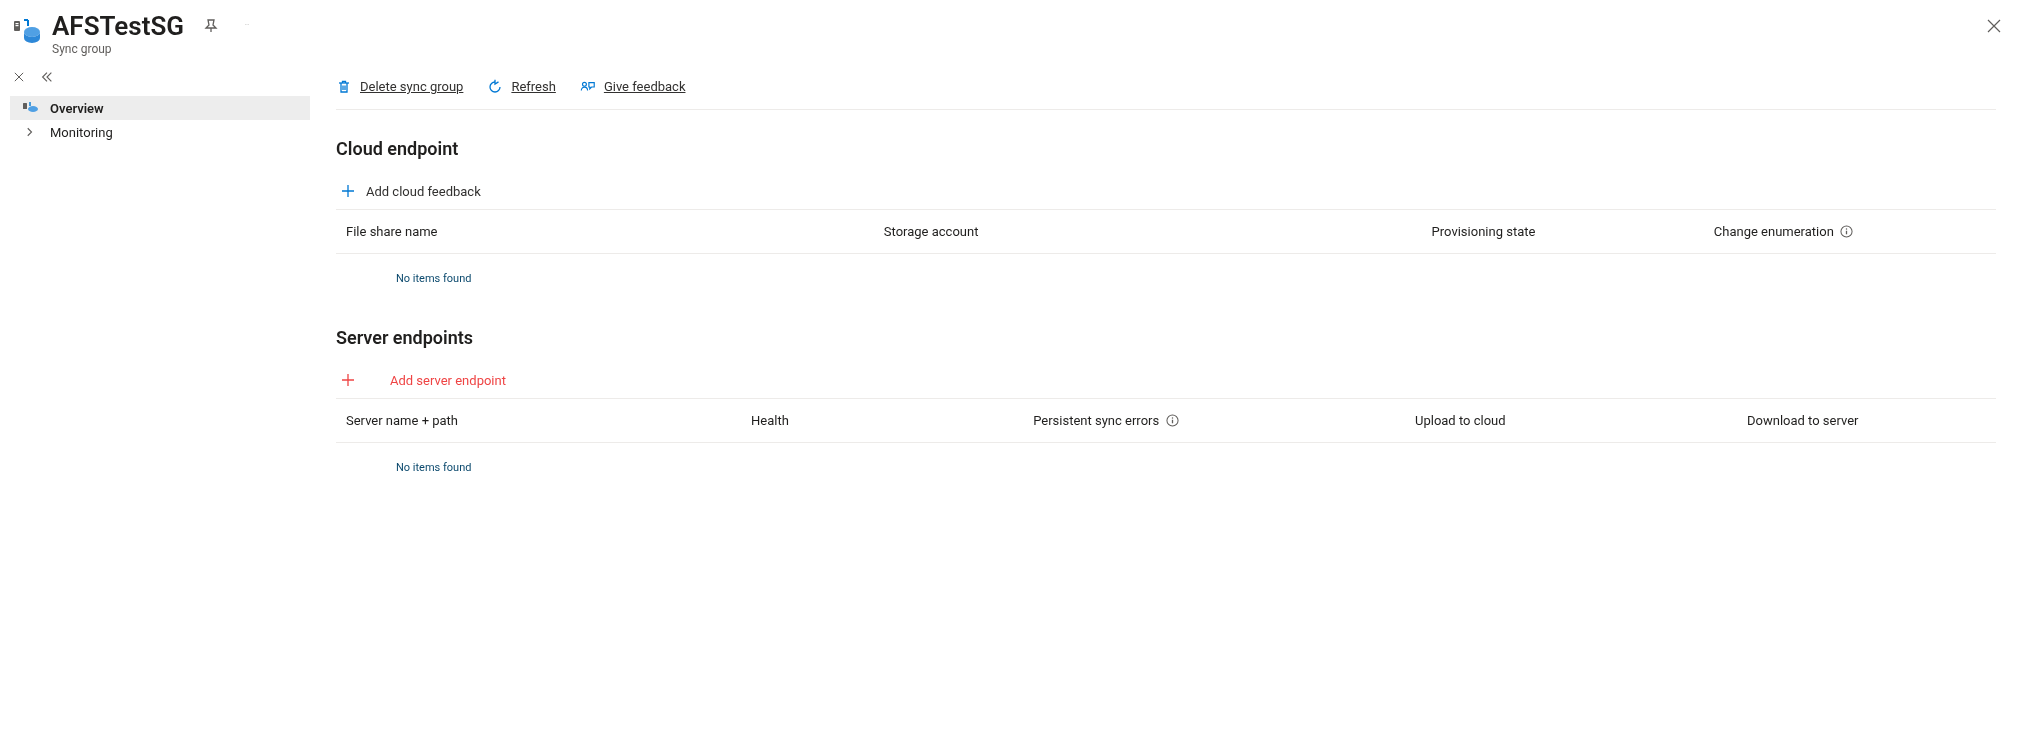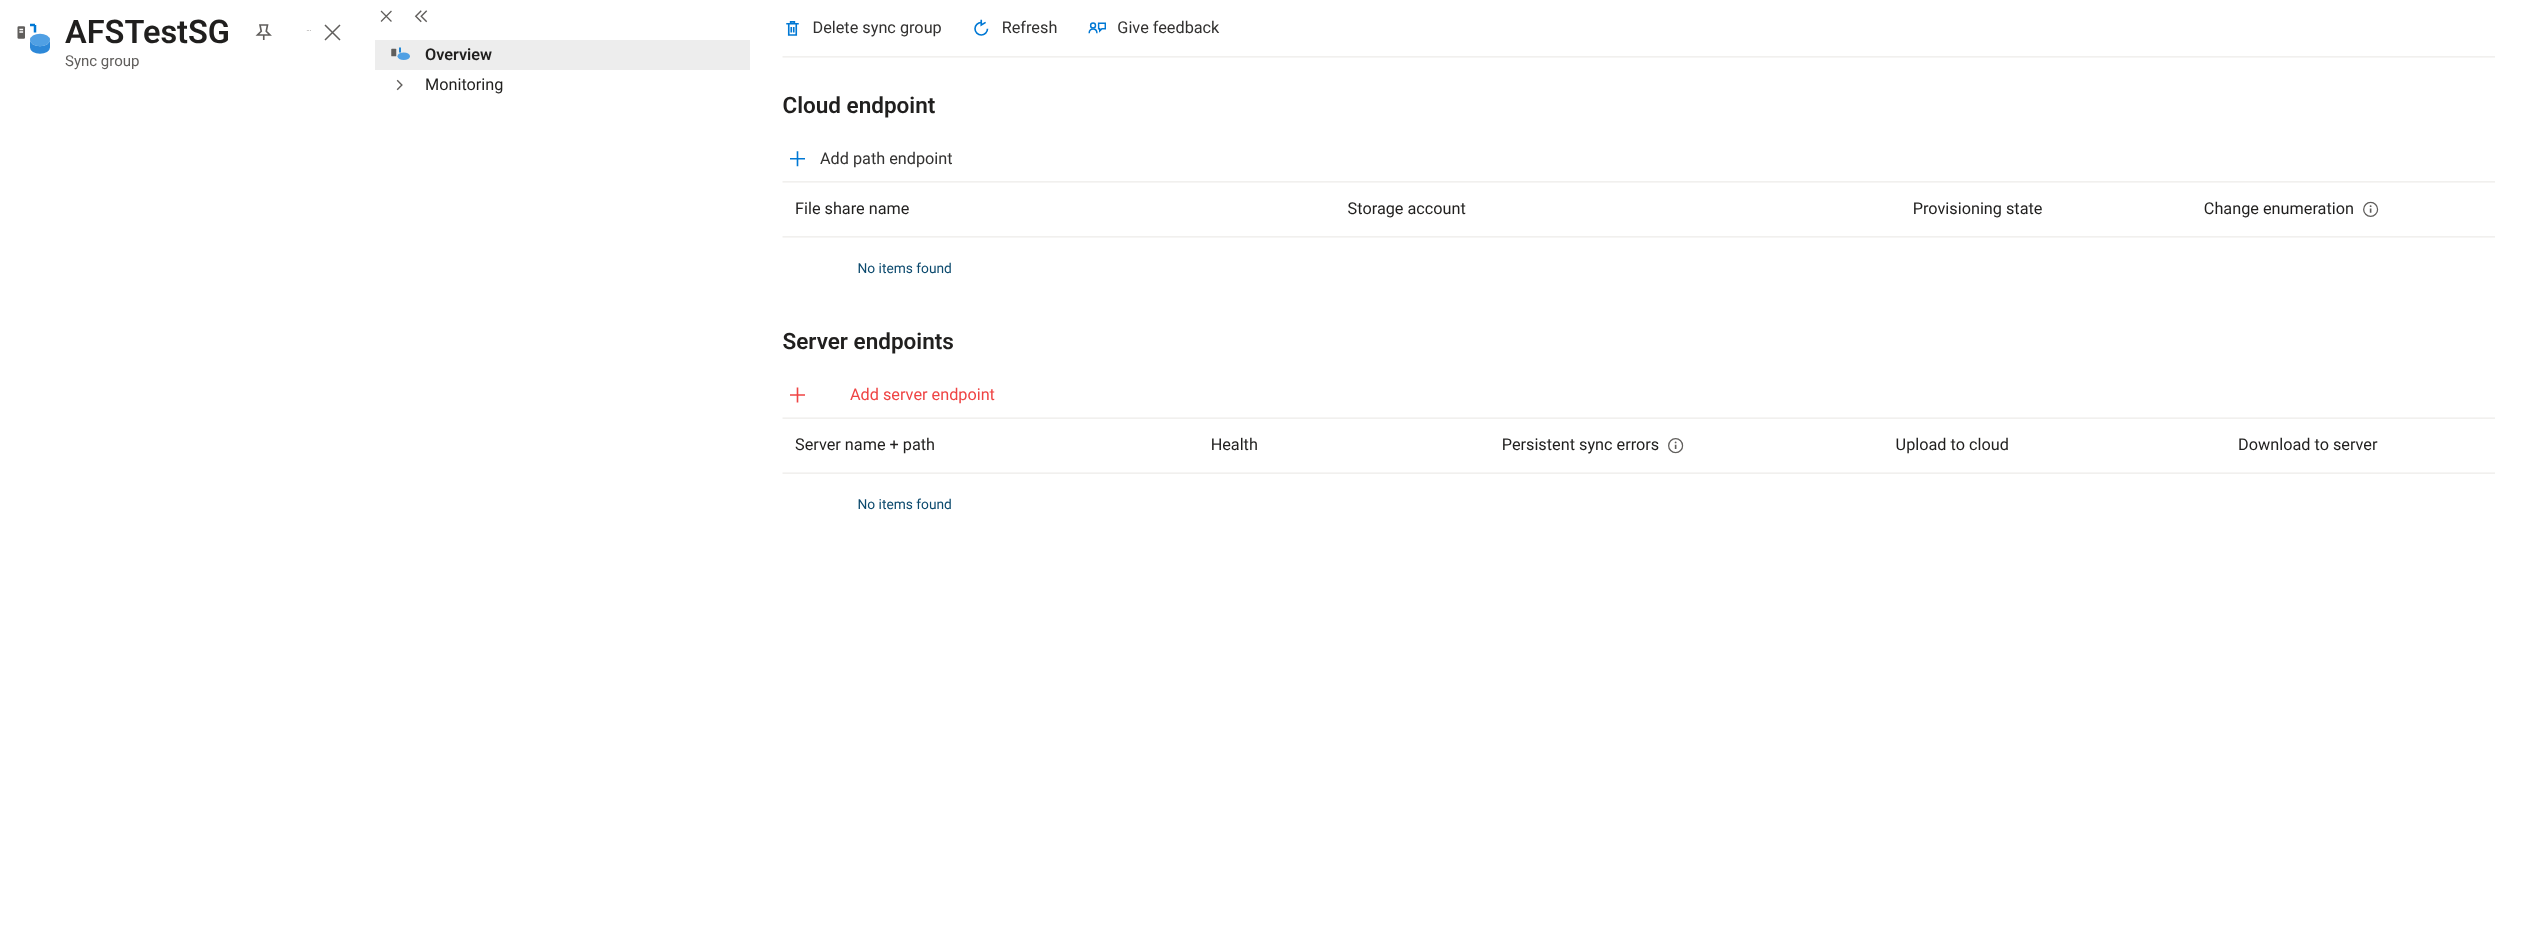--- a/index.html
+++ b/index.html
@@ -5,21 +5,21 @@
   * { box-sizing: border-box; }
   html, body {
     margin: 0; padding: 0;
     font-family: "Segoe UI", -apple-system, BlinkMacSystemFont, Roboto, "Helvetica Neue", sans-serif;
     font-size: 13px;
     color: #323130;
     background: #ffffff;
   }
   .root {
     display: flex;
-    flex-direction: row;
+    flex-direction: column;
     width: 100%;
     min-height: 100vh;
   }
 
   
   .header {
     display: flex;
     align-items: flex-start;
     padding: 10px 14px 8px 10px;
   }
@@ -135,20 +135,21 @@
   .main {
     flex: 1;
     padding: 0 22px 20px 26px;
   }
   .toolbar {
     display: flex;
     align-items: center;
     gap: 24px;
     height: 46px;
     border-bottom: 1px solid #edebe9;
+    text-decoration: underline;
   }
   .toolbar-item {
     display: flex;
     align-items: center;
     gap: 8px;
     color: #323130;
     font-size: 13px;
     cursor: pointer;
   }
   .toolbar-item .ticon {
@@ -325,21 +326,21 @@
         </div>
       </div>
 
       <div class="section-title">Cloud endpoint</div>
       <div class="section-action enabled">
         <span class="plus">
           <svg viewBox="0 0 16 16" width="16" height="16" stroke="currentColor" stroke-width="1.3">
             <path d="M8 2 V14 M2 8 H14"></path>
           </svg>
         </span>
-        <span>Add path endpoint</span>
+        <span>Add cloud feedback</span>
       </div>
       <div class="table-head two-col">
         <div class="col">File share name</div>
         <div class="col">Storage account</div>
         <div class="col">Provisioning state</div>
         <div class="col">
           <span>Change enumeration</span>
           <span class="info-icon">
             <svg viewBox="0 0 14 14" width="13" height="13" fill="none" stroke="currentColor" stroke-width="1.1">
               <circle cx="7" cy="7" r="6"></circle>

